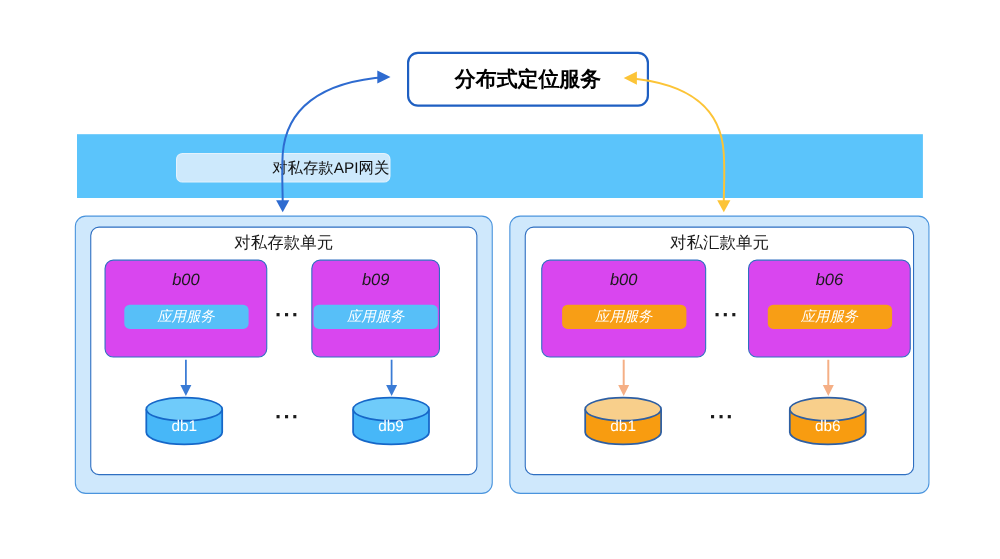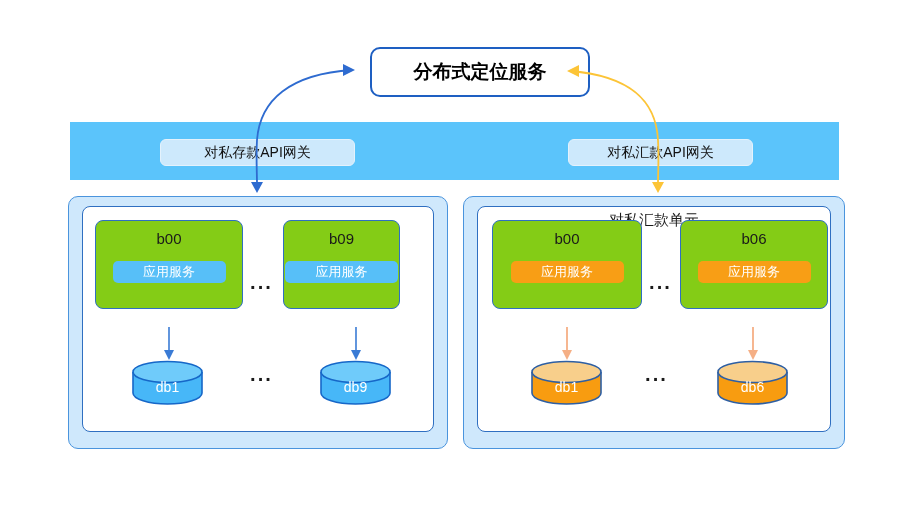--- a/index.html
+++ b/index.html
@@ -8,42 +8,42 @@
 
   
   .service-box{position:absolute;left:370px;top:47px;width:216px;height:46px;
     border:2px solid #1E5FC2;border-radius:10px;background:#ffffff;
     display:flex;align-items:center;justify-content:center;
     font-size:19px;font-weight:bold;color:#000;z-index:5;}
 
   
   .band{position:absolute;left:70px;top:122px;width:769px;height:58px;background:#5BC4FB;z-index:1;}
   .gw-chip{position:absolute;top:139px;height:27px;background:#CDE9FC;border:1px solid #E4F2FC;
-    border-radius:6px;display:flex;align-items:center;justify-content:center;
+    border-radius:6px;display:flex;align-items:center;justify-content:flex-end;
     font-size:14px;color:#111;z-index:2;box-sizing:border-box;}
   .gw-left{left:160px;width:195px;}
   .gw-right{left:568px;width:185px;}
 
   
   .unit-outer{position:absolute;top:196px;height:253px;background:#CFE8FC;
     border:1.5px solid #4A94DD;border-radius:10px;box-sizing:border-box;z-index:2;}
   .unit-outer.left{left:68px;width:380px;}
   .unit-outer.right{left:463px;width:382px;}
   .unit-inner{position:absolute;top:206px;height:226px;background:#ffffff;
     border:1.5px solid #2F6FC1;border-radius:8px;box-sizing:border-box;z-index:3;}
   .unit-inner.left{left:82px;width:352px;}
   .unit-inner.right{left:477px;width:354px;}
   .unit-title{position:absolute;top:209px;height:22px;display:flex;align-items:center;justify-content:center;
     font-size:15px;color:#1a1a1a;z-index:4;}
   .unit-title.left{left:82px;width:352px;}
   .unit-title.right{left:477px;width:354px;}
 
   
-  .node-box{position:absolute;top:220px;height:89px;background:#84cc16;
-    border:1.5px solid #2F6FC1;border-radius:8px;box-sizing:border-box;z-index:4;}
+  .node-box{position:absolute;top:236px;height:89px;background:#d946ef;
+    border:1.5px solid #2F6FC1;border-radius:8px;box-sizing:border-box;z-index:4;font-style:italic;}
   .nb-l1{left:95px;width:148px;}
   .nb-l2{left:283px;width:117px;}
   .nb-r1{left:492px;width:150px;}
   .nb-r2{left:680px;width:148px;}
   .node-title{margin-top:9px;text-align:center;font-size:15px;color:#1a1a1a;}
   .pill{margin:14px auto 0;width:113px;height:22px;border-radius:5px;
     display:flex;align-items:center;justify-content:center;font-size:13px;color:#ffffff;}
   .pill.blue{background:#57BFF8;}
   .pill.orange{background:#F89E15;}
 
@@ -62,26 +62,24 @@
 <div class="canvas">
 
   <div class="service-box">
     <span>分布式定位服务</span>
   </div>
 
   <div class="band"></div>
   <div class="gw-chip gw-left">
     <span>对私存款API网关</span>
   </div>
-  <div class="gw-chip gw-right">
-    <span>对私汇款API网关</span>
-  </div>
 
   <div class="unit-outer left"></div>
   <div class="unit-inner left"></div>
+  <div class="unit-title left">对私存款单元</div>
 
   <div class="node-box nb-l1">
     <div class="node-title">b00</div>
     <div class="pill blue">应用服务</div>
   </div>
   <div class="node-box nb-l2">
     <div class="node-title">b09</div>
     <div class="pill blue">应用服务</div>
   </div>
   <div class="ellipsis el-nodes-left">···</div>

